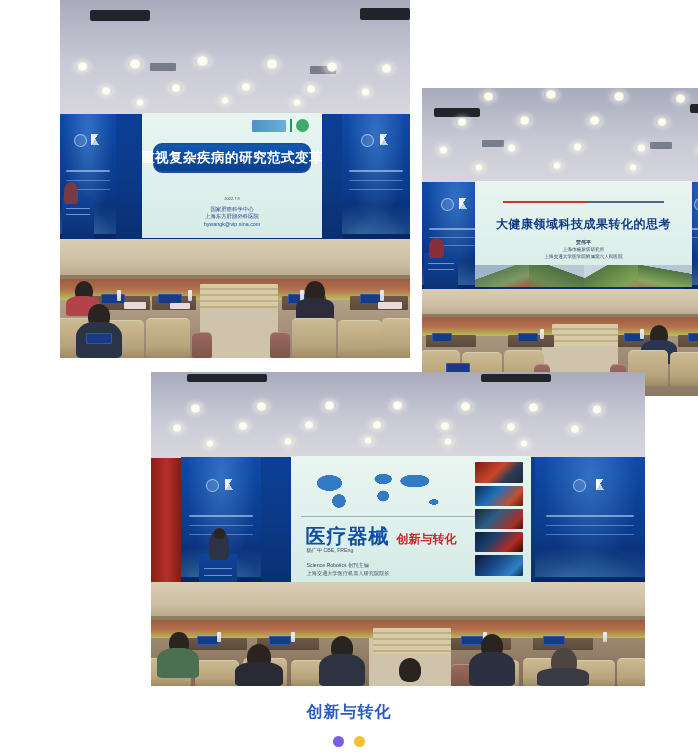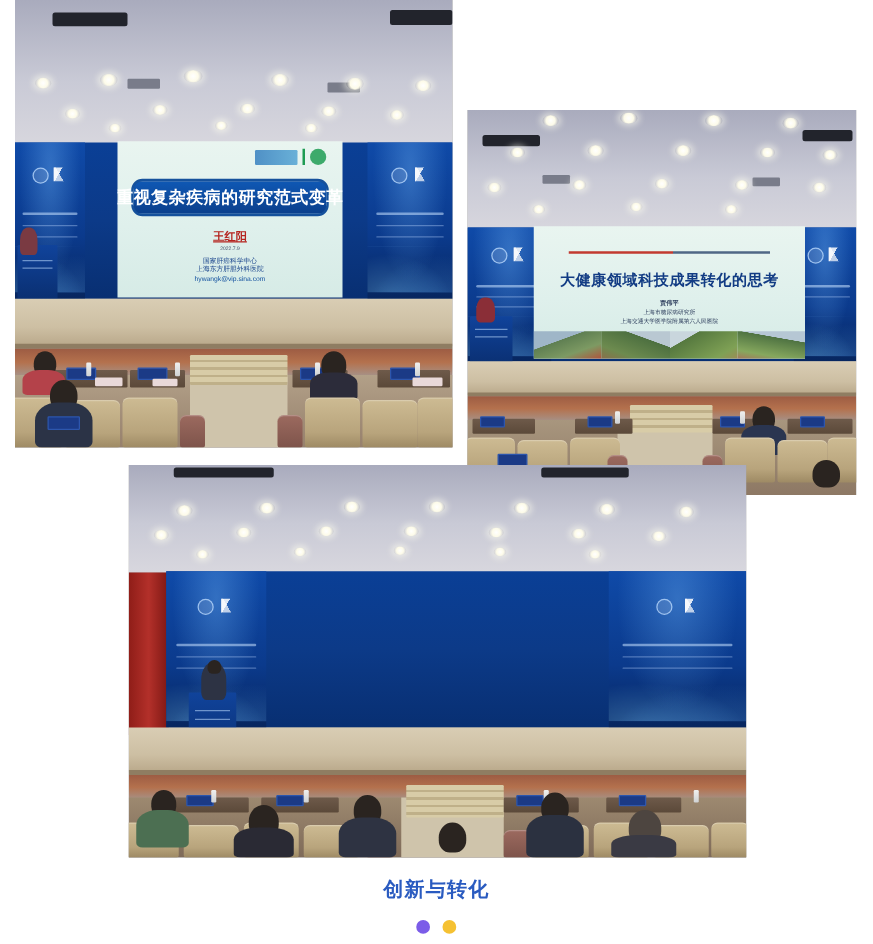--- a/index.html
+++ b/index.html
@@ -12,21 +12,22 @@
     height: 755px;
     position: relative;
     overflow: hidden;
     font-family: "Liberation Sans", "DejaVu Sans", sans-serif;
   }
 
   
   .photo {
     position: absolute;
     overflow: hidden;
-    background: #a3a3a3;
+    background: #bef264;
+    margin-left: 48px;
   }
 
   
   .hall {
     position: absolute;
     inset: 0;
   }
   .ceiling {
     position: absolute;
     left: 0; right: 0; top: 0;
@@ -393,21 +394,20 @@
 
     <div class="slide slide-light" style="left:82px; top:113px; width:180px; height:125px;">
       <div class="s1-logo">
         <div class="lg-a"></div>
           <div class="lg-bar"></div>
           <div class="lg-b"></div>
       </div>
       <div class="s1-title-box">
         <span class="s1-title-text">重视复杂疾病的研究范式变革</span>
       </div>
-      <div class="s1-speaker">王红阳</div>
       <div class="s1-date">2022.7.9</div>
       <div class="s1-affil">
         <div>国家肝癌科学中心</div>
         <div>上海东方肝胆外科医院</div>
         <div class="mail">hywangk@vip.sina.com</div>
       </div>
     </div>
 
     <div class="podium" style="left:2px; top:196px; width:32px; height:44px;">
       <div class="pd-line" style="top:12px;"></div>
@@ -615,20 +615,40 @@
       <div class="emblem-row" style="top:22px;">
         <div class="emblem"></div>
         <div class="emblem bird"></div>
       </div>
       <div class="sideline" style="top:58px;"></div>
       <div class="sideline thin" style="top:68px;"></div>
       <div class="sideline thin" style="top:77px;"></div>
       <div class="wave"></div>
     </div>
 
+    <div class="slide slide-light" style="left:140px; top:84px; width:240px; height:126px;">
+      <div class="s3-map"></div>
+      <div class="s3-hr"></div>
+      <div class="s3-title">
+        <span class="main">医疗器械</span>
+        <span class="sub">创新与转化</span>
+      </div>
+      <div class="s3-by">杨广中 CBE, FREng</div>
+      <div class="s3-role">
+        <div>Science Robotics 创刊主编</div>
+        <div>上海交通大学医疗机器人研究院院长</div>
+      </div>
+      <div class="s3-thumbs">
+        <div class="t1"></div>
+        <div class="t2"></div>
+        <div class="t3"></div>
+        <div class="t4"></div>
+        <div class="t5"></div>
+      </div>
+    </div>
 
     <div class="podium" style="left:48px; top:182px; width:38px; height:54px;">
       <div class="pd-line" style="top:14px;"></div>
       <div class="pd-line" style="top:21px;"></div>
     </div>
     <div class="speaker-person" style="left:58px; top:158px; width:20px; height:30px; background:#2d3344;"></div>
     <div class="head" style="left:63px; top:156px; width:11px; height:11px;"></div>
 
     <div class="stage-front" style="top:210px; height:36px;"></div>
     <div class="stage-edge" style="top:244px; height:4px;"></div>

